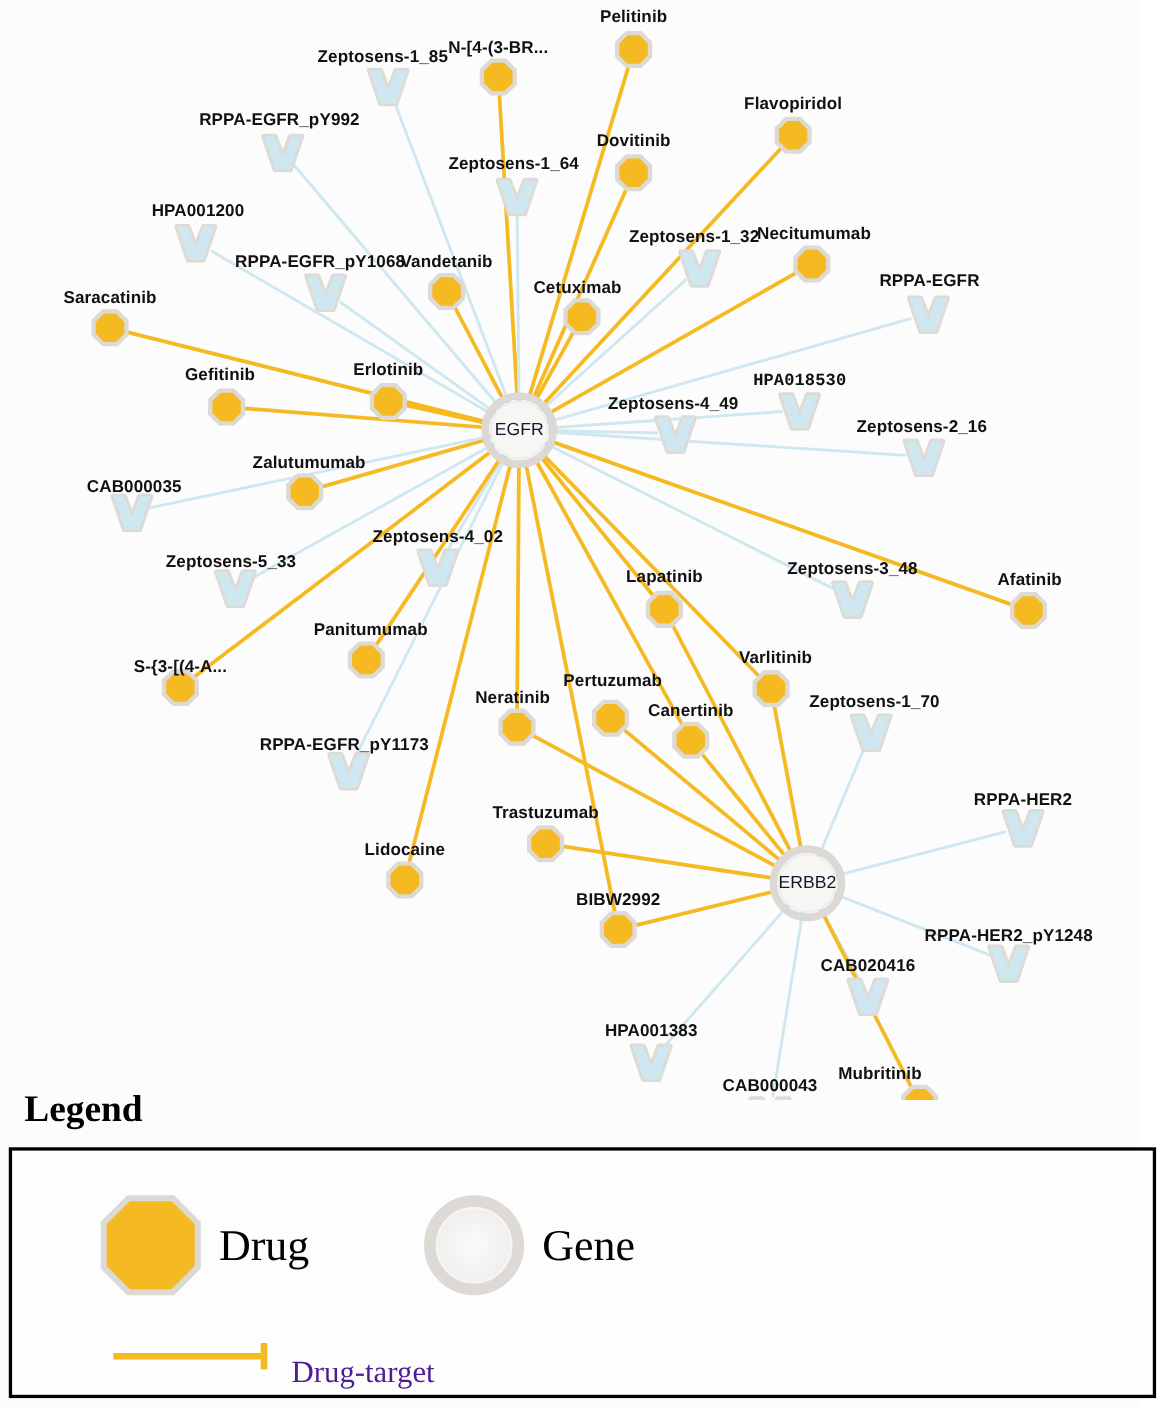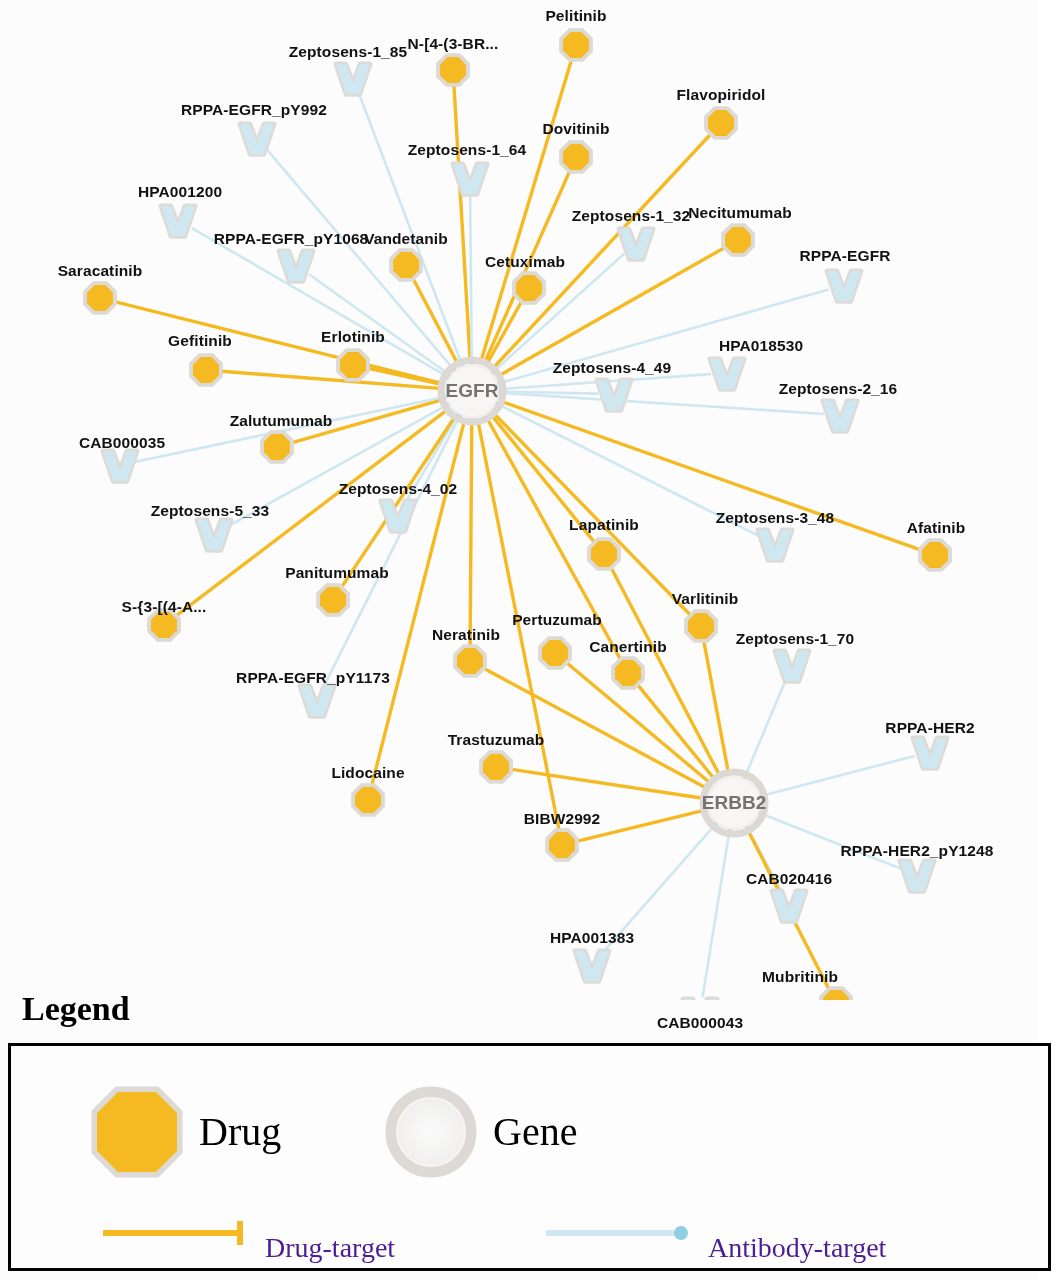--- a/index.html
+++ b/index.html
@@ -28,23 +28,23 @@
     font-weight: bold;
     font-size: 15.5px;
     color: #111111;
     white-space: nowrap;
     transform: translate(-50%, -50%);
     letter-spacing: 0.1px;
   }
   .gene-label {
     position: absolute;
     font-family: "Liberation Sans", sans-serif;
-    font-weight: bold;
-    font-size: 19px;
-    color: #737373;
+    font-weight: normal;
+    font-size: 16px;
+    color: #0f172a;
     white-space: nowrap;
     transform: translate(-50%, -50%);
   }
   
   #legend-wrap {
     position: absolute;
     left: 0;
     top: 985px;
     width: 1059px;
     height: 295px;
@@ -398,21 +398,21 @@
       <div class="node-label" style="left: 631px; top: 216px;">Zeptosens-1_32</div>
       <div class="node-label" style="left: 740px; top: 213px;">Necitumumab</div>
       <div class="node-label" style="left: 180px; top: 192px;">HPA001200</div>
       <div class="node-label" style="left: 291px; top: 239px;">RPPA-EGFR_pY1068</div>
       <div class="node-label" style="left: 406px; top: 239px;">Vandetanib</div>
       <div class="node-label" style="left: 525px; top: 262px;">Cetuximab</div>
       <div class="node-label" style="left: 845px; top: 256px;">RPPA-EGFR</div>
       <div class="node-label" style="left: 100px; top: 271px;">Saracatinib</div>
       <div class="node-label" style="left: 200px; top: 341px;">Gefitinib</div>
       <div class="node-label" style="left: 353px; top: 337px;">Erlotinib</div>
-      <div class="node-label" style="left: 761px; top: 346px;">HPA018530</div>
+      <div class="node-label" style="left: 727px; top: 346px; font-family: Liberation Mono, monospace;">HPA018530</div>
       <div class="node-label" style="left: 612px; top: 368px;">Zeptosens-4_49</div>
       <div class="node-label" style="left: 838px; top: 389px;">Zeptosens-2_16</div>
       <div class="node-label" style="left: 281px; top: 421px;">Zalutumumab</div>
       <div class="node-label" style="left: 122px; top: 443px;">CAB000035</div>
       <div class="node-label" style="left: 398px; top: 489px;">Zeptosens-4_02</div>
       <div class="node-label" style="left: 210px; top: 511px;">Zeptosens-5_33</div>
       <div class="node-label" style="left: 775px; top: 518px;">Zeptosens-3_48</div>
       <div class="node-label" style="left: 936px; top: 528px;">Afatinib</div>
       <div class="node-label" style="left: 604px; top: 525px;">Lapatinib</div>
       <div class="node-label" style="left: 337px; top: 573px;">Panitumumab</div>
@@ -424,21 +424,21 @@
       <div class="node-label" style="left: 628px; top: 647px;">Canertinib</div>
       <div class="node-label" style="left: 313px; top: 678px;">RPPA-EGFR_pY1173</div>
       <div class="node-label" style="left: 930px; top: 728px;">RPPA-HER2</div>
       <div class="node-label" style="left: 496px; top: 740px;">Trastuzumab</div>
       <div class="node-label" style="left: 368px; top: 773px;">Lidocaine</div>
       <div class="node-label" style="left: 562px; top: 819px;">BIBW2992</div>
       <div class="node-label" style="left: 917px; top: 851px;">RPPA-HER2_pY1248</div>
       <div class="node-label" style="left: 789px; top: 879px;">CAB020416</div>
       <div class="node-label" style="left: 592px; top: 938px;">HPA001383</div>
       <div class="node-label" style="left: 800px; top: 977px;">Mubritinib</div>
-      <div class="node-label" style="left: 700px; top: 1023px;">CAB000043</div>
+      <div class="node-label" style="left: 700px; top: 988px;">CAB000043</div>
       <div class="gene-label" style="left: 472px; top: 391px;">EGFR</div>
       <div class="gene-label" style="left: 734px; top: 803px;">ERBB2</div>
     </div>
 
   <div id="legend-wrap">
     <div id="legend-title">Legend</div>
     <div id="legend-box">
 
       <div class="legend-item" style="left:78px; top:38px;">
         <svg width="96" height="96" viewBox="0 0 96 96">
@@ -458,23 +458,16 @@
 
 
       <div class="legend-item" style="left:90px; top:158px;">
         <svg width="150" height="36" viewBox="0 0 150 36">
           <line x1="2" y1="18" x2="138" y2="18" stroke="#f5b921" stroke-width="6"></line>
           <line x1="139" y1="6" x2="139" y2="30" stroke="#f5b921" stroke-width="6"></line>
         </svg>
         <span class="legend-text-sm">Drug-target</span>
       </div>
 
-      <div class="legend-item" style="left:533px; top:158px;">
-        <svg width="150" height="36" viewBox="0 0 150 36">
-          <line x1="2" y1="18" x2="132" y2="18" stroke="#cfe7f0" stroke-width="6"></line>
-          <circle cx="137" cy="18" r="7" fill="#8fcfe3"></circle>
-        </svg>
-        <span class="legend-text-sm">Antibody-target</span>
-      </div>
 
     </div>
   </div>
 </div>
 
 </body></html>

